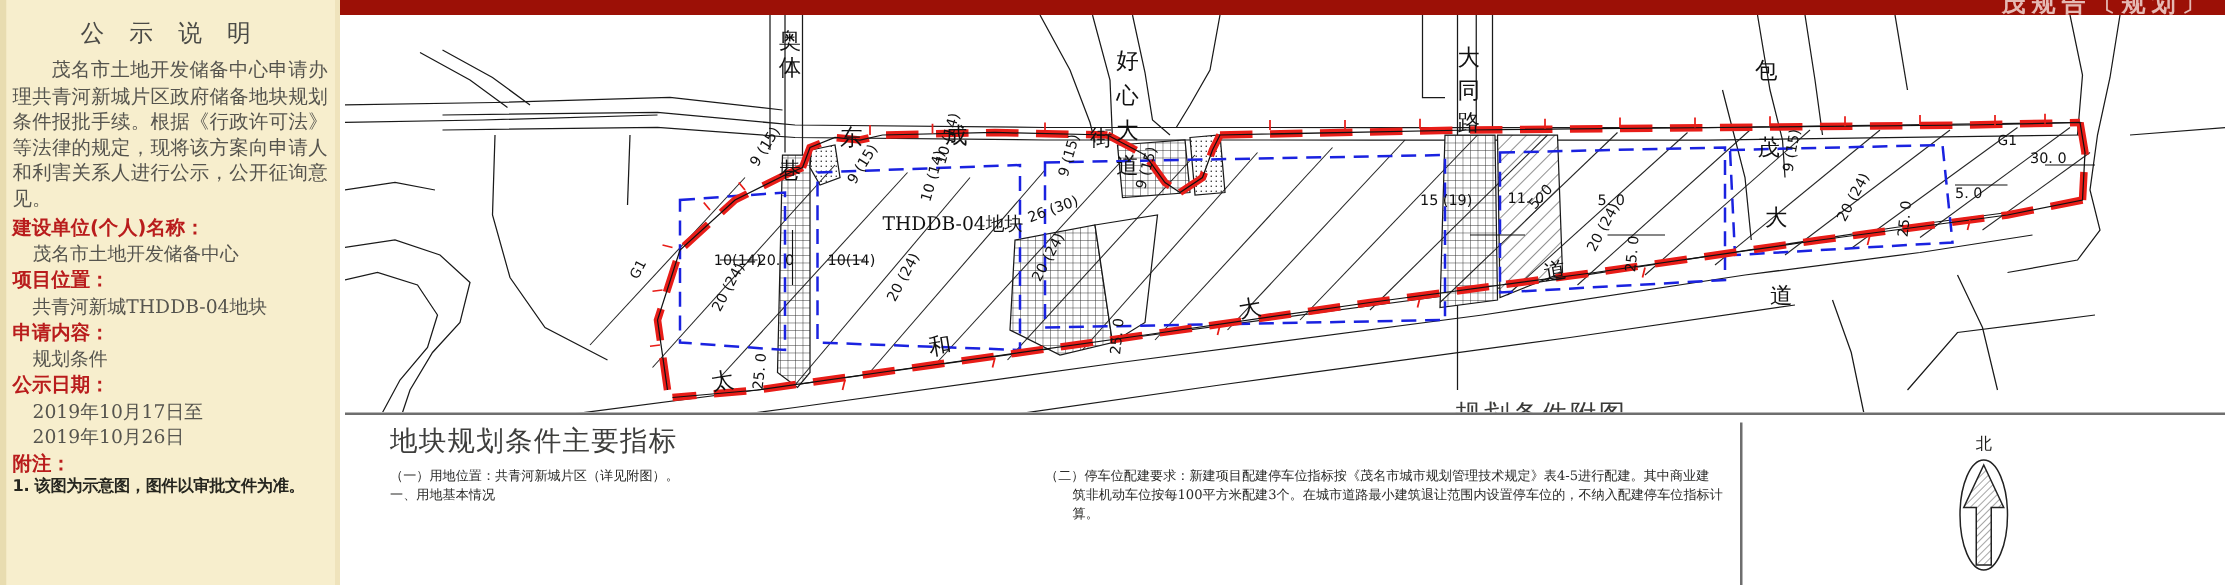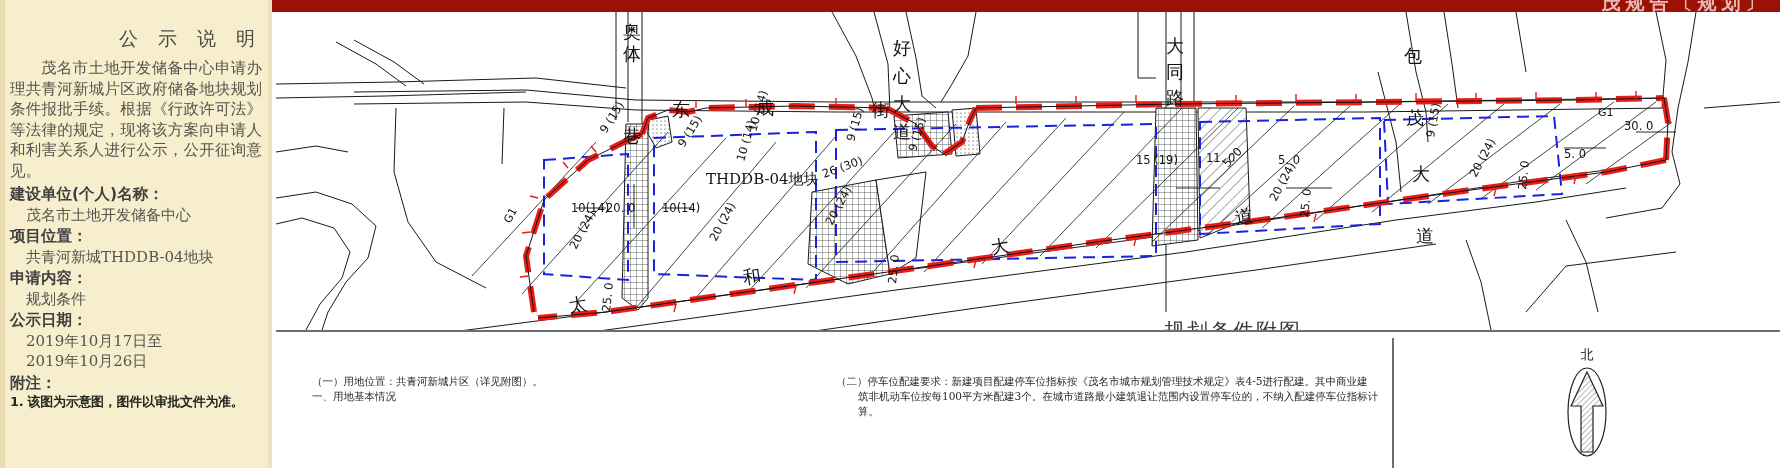--- a/index.html
+++ b/index.html
@@ -14,32 +14,32 @@
   .notice-panel{
     position:absolute;left:0;top:0;width:272px;height:468px;
     background:#f7eecd;
     box-sizing:border-box;
     padding:0 10px;
     overflow:hidden;
   }
   .notice-edge-l{position:absolute;left:0;top:0;width:5px;height:468px;background:#e8dcb0;}
   .notice-edge-r{position:absolute;right:0;top:0;width:4px;height:468px;background:#efe3bc;}
   .notice-title{
-    text-align:right;font-size:19px;letter-spacing:7px;color:#4a4a46;
-    margin-top:26px;margin-bottom:6px;font-weight:400;
+    text-align:center;font-size:19px;letter-spacing:7px;color:#4a4a46;
+    margin-top:14px;margin-bottom:6px;font-weight:400;
     font-family:"DejaVu Serif","Liberation Serif",serif;
   }
   .notice-body{
     font-size:15.5px;line-height:1.33;color:#55544e;
     text-indent:2em;text-align:justify;
     font-family:"DejaVu Serif","Liberation Serif",serif;
     margin:0 0 2px 0;
   }
   .fld-label{
-    font-size:15.5px;line-height:1.35;color:#404040;font-weight:bold;
+    font-size:15.5px;line-height:1.35;color:#b91c1c;font-weight:bold;
     font-family:"DejaVu Sans","Liberation Sans",sans-serif;
     margin-top:1px;
   }
   .fld-value{
     font-size:15px;line-height:1.35;color:#55544e;padding-left:16px;
     font-family:"DejaVu Serif","Liberation Serif",serif;
   }
   .note-item{
     font-size:13px;line-height:1.3;color:#26261f;font-weight:bold;
     font-family:"DejaVu Sans","Liberation Sans",sans-serif;
@@ -340,20 +340,21 @@
       </g>
       <g class="mdim" font-size="11" fill="#666">
         <text x="234" y="212" transform="rotate(-62 234 212)">G1</text>
         <text x="1322" y="104">G1</text>
       </g>
     </svg>
     <div class="map-title">规划条件附图</div>
   </div>
 
   <div class="specs-band">
+    <div class="specs-title">地块规划条件主要指标</div>
 
     <div class="specs-col-left">
       <div class="spec-line">（一）用地位置：共青河新城片区（详见附图）。</div>
       <div class="spec-line">一、用地基本情况</div>
     </div>
 
     <div class="specs-col-right">
       <div class="spec-line">（二）停车位配建要求：新建项目配建停车位指标按《茂名市城市规划管理技术规定》表4-5进行配建。其中商业建</div>
       <div class="spec-line indent">筑非机动车位按每100平方米配建3个。在城市道路最小建筑退让范围内设置停车位的，不纳入配建停车位指标计</div>
       <div class="spec-line indent">算。</div>

